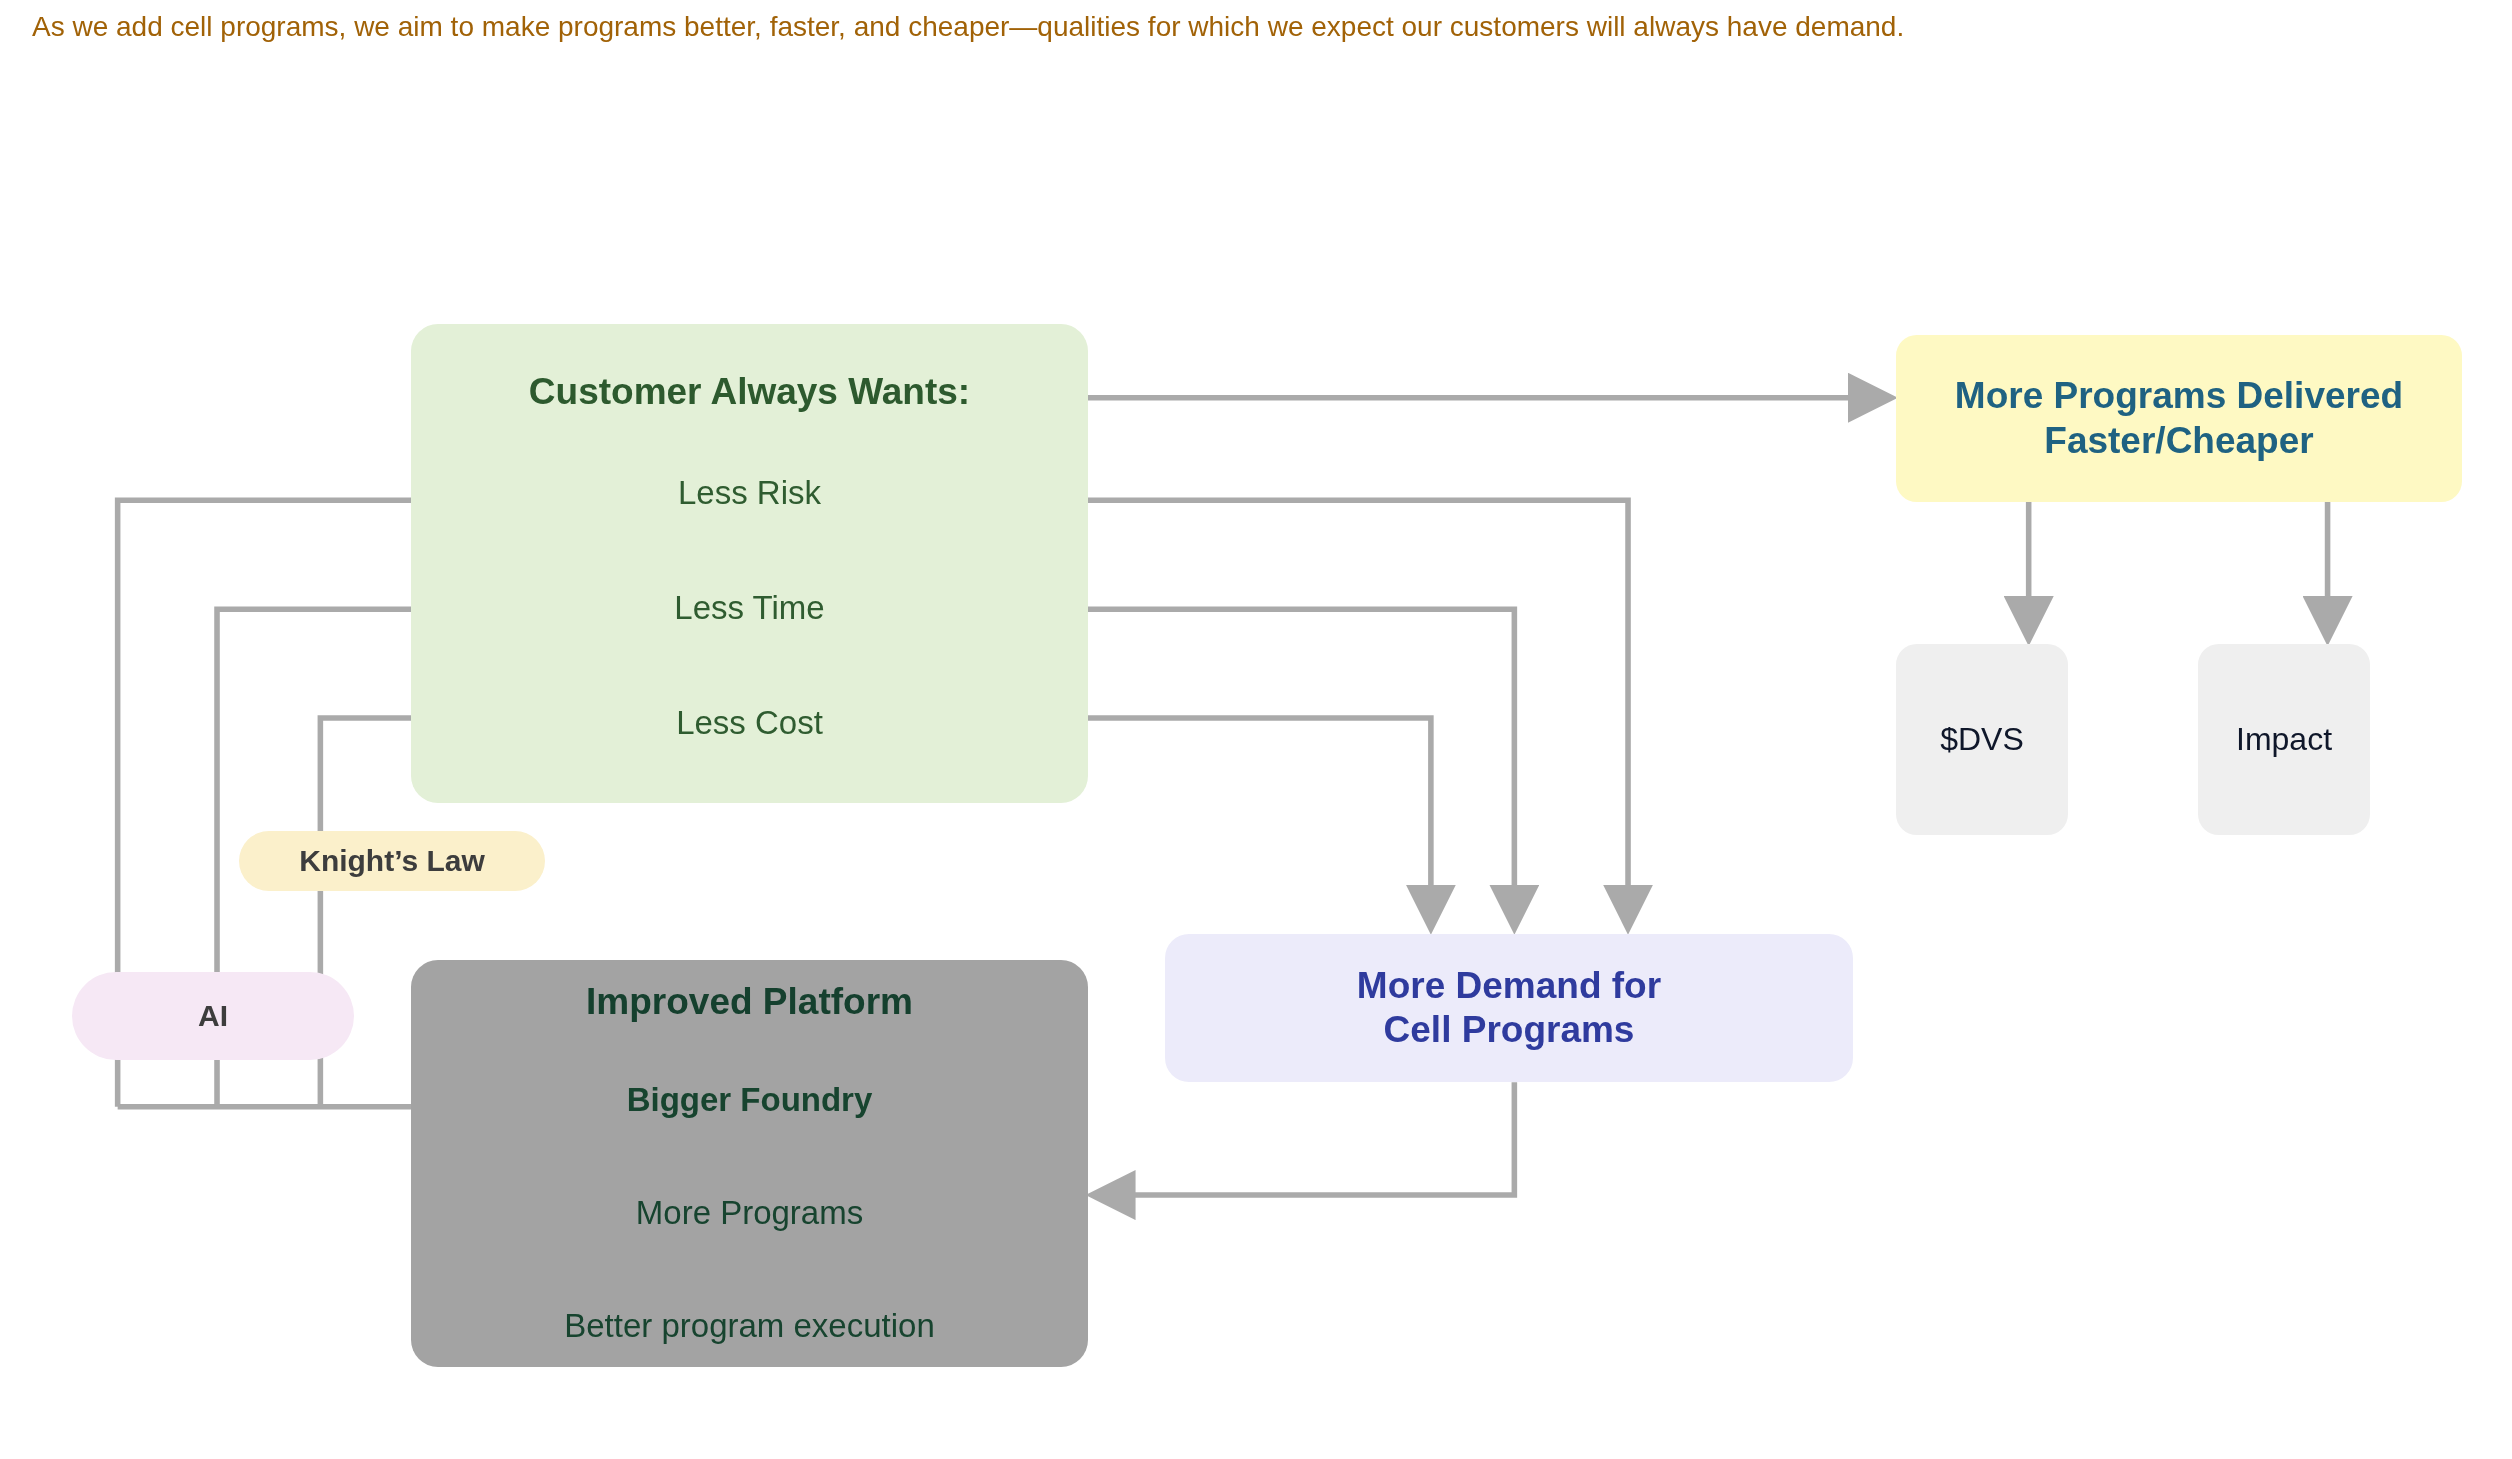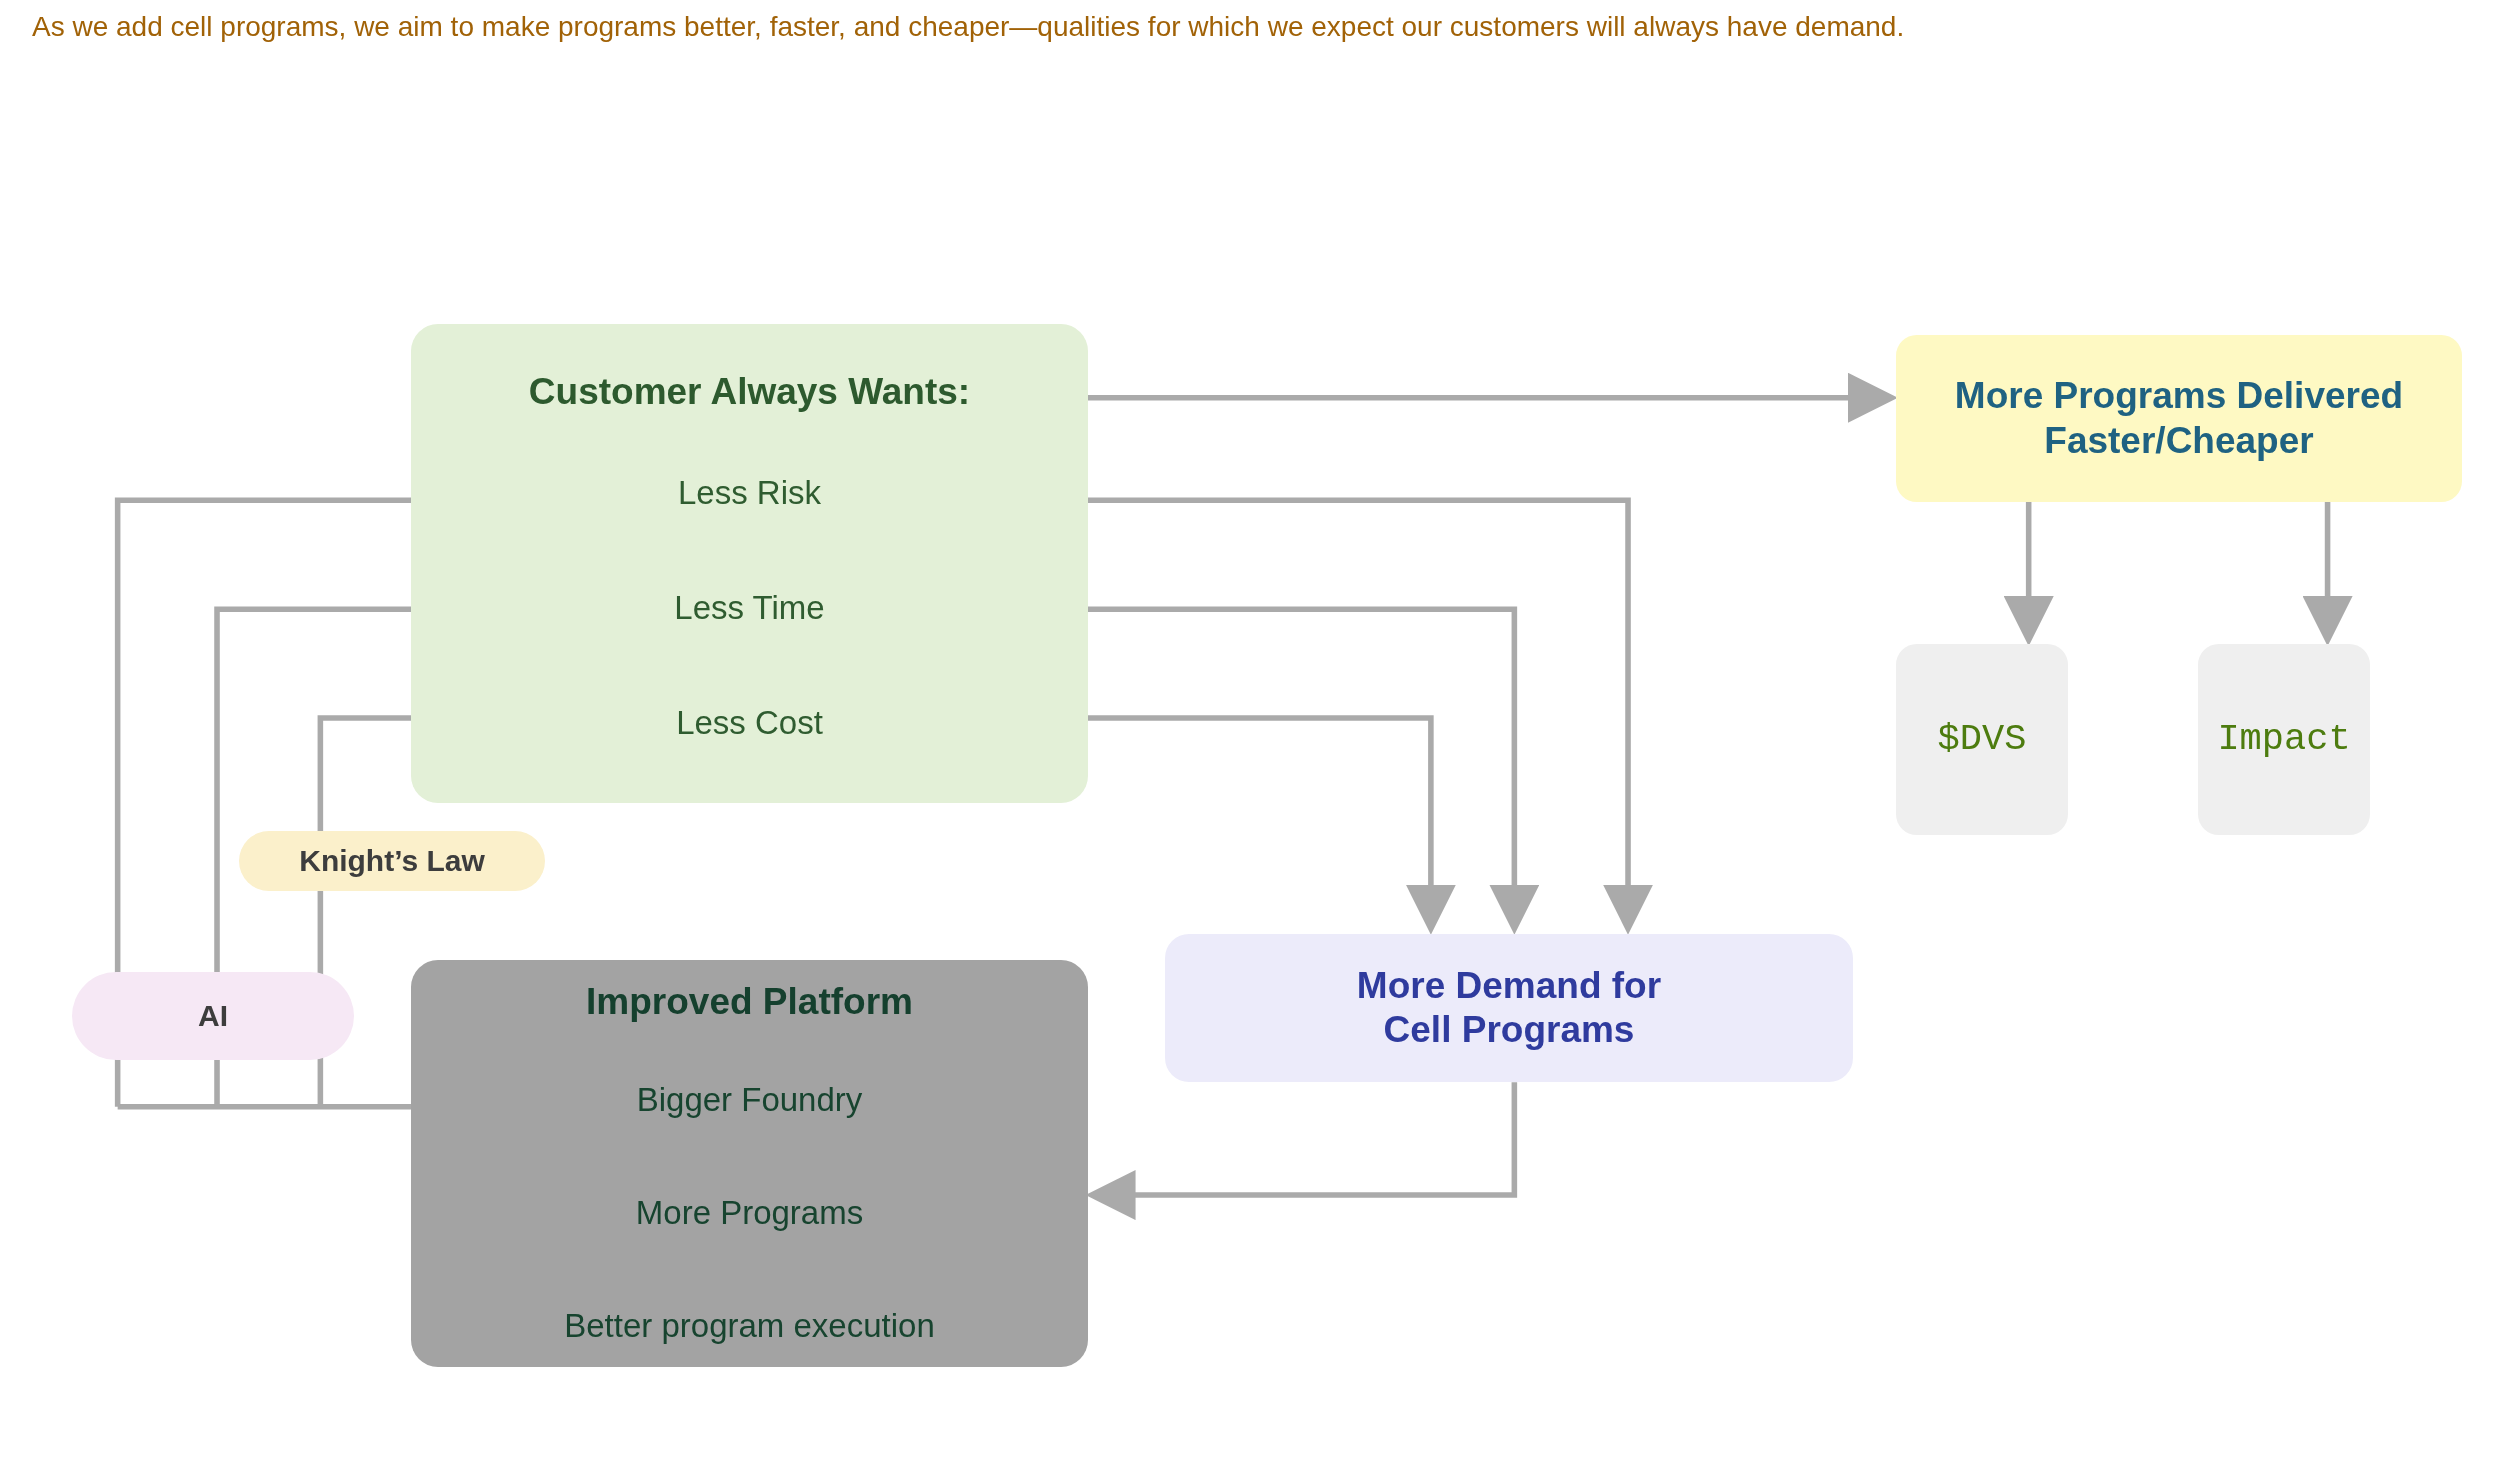--- a/index.html
+++ b/index.html
@@ -106,21 +106,21 @@
     padding-top: 20px;
   }
   #node-improved-platform .node-title {
     font-size: 37px;
     color: #15402e;
   }
   #node-improved-platform .node-item {
     font-size: 33px;
     color: #17442f;
   }
-  #node-improved-platform .item-bigger-foundry { margin-top: 56px; }
+  #node-improved-platform .item-bigger-foundry { margin-top: 56px; font-weight: bold; }
   #node-improved-platform .item-more-codebase { margin-top: 73px; }
   #node-improved-platform .item-better-execution { margin-top: 73px; }
 
   
   #node-more-demand {
     left: 1165px;
     top: 934px;
     width: 688px;
     height: 148px;
     background: #ecebfa;
@@ -150,23 +150,22 @@
   
   .node-outcome {
     top: 644px;
     width: 172px;
     height: 191px;
     background: #efefef;
     justify-content: center;
     border-radius: 20.7px;
   }
   .node-outcome .node-item {
-    font-size: 37px;
-    color: #4d7c0f;
-    font-family: Liberation Mono, monospace;
+    font-size: 32px;
+    color: #0f172a;
   }
   #node-dvs { left: 1896px; }
   #node-impact { left: 2198px; }
 
   
   .pill {
     position: absolute;
     box-sizing: border-box;
     border-radius: 794px;
     display: flex;

